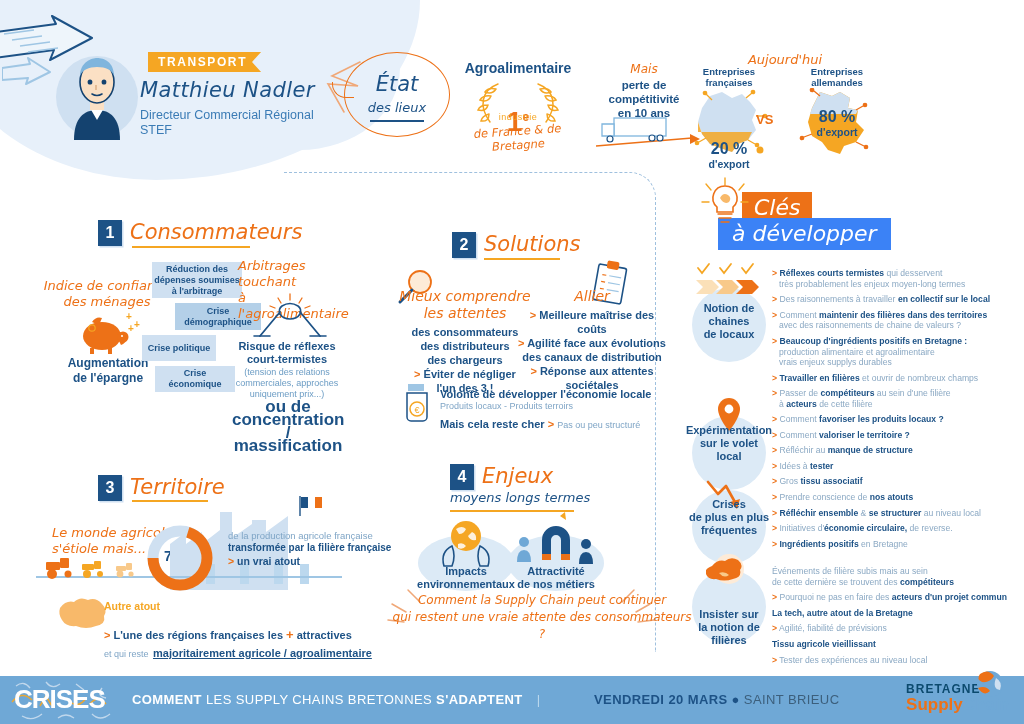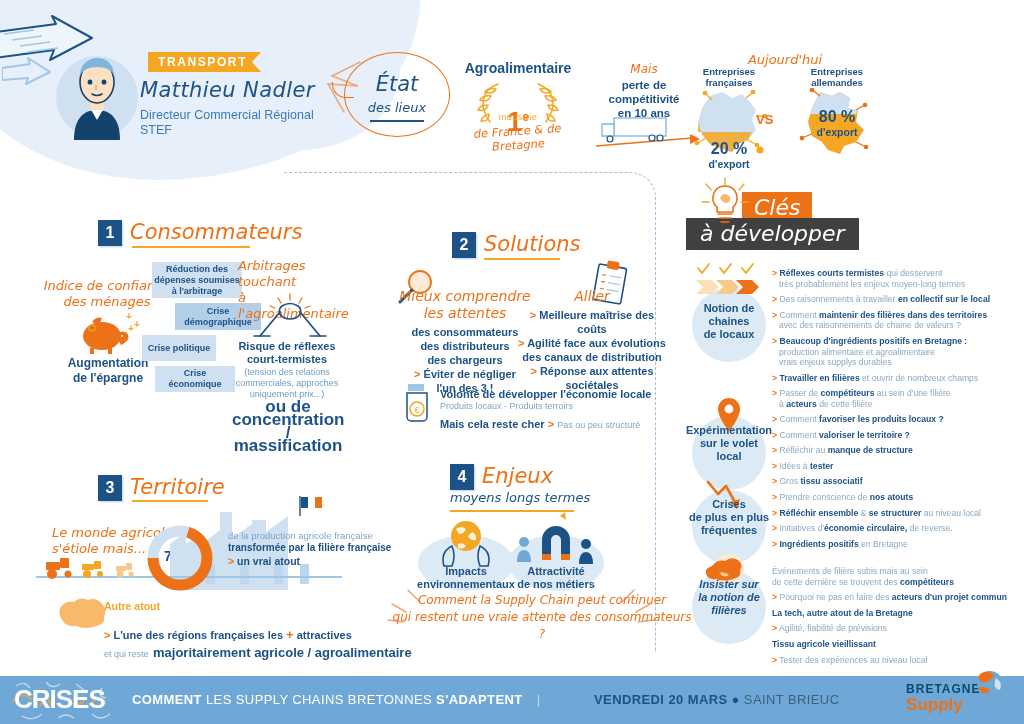--- a/index.html
+++ b/index.html
@@ -263,22 +263,22 @@
     font-size: 12px; color: #ed7117; line-height: 17px; z-index: 3;
   }
 
   
   .cles-box1 {
     position: absolute; left: 742px; top: 192px;
     background: #ed7117; z-index: 3;
     padding: 2px 12px 0 12px;
   }
   .cles-box2 {
-    position: absolute; left: 686px; top: 218px;
-    background: #404040; z-index: 3;
+    position: absolute; left: 718px; top: 218px;
+    background: #3b82f6; z-index: 3;
     padding: 2px 14px 2px 14px;
   }
   .cles-txt {
     font-family: "DejaVu Sans", sans-serif; font-style: italic;
     color: #fff; font-size: 22px; line-height: 28px; white-space: nowrap;
   }
   .bulb { position: absolute; left: 700px; top: 176px; z-index: 4; }
 
   .key-circle {
     position: absolute; width: 74px; height: 74px;
@@ -647,21 +647,21 @@
   <div style="position:absolute;left:104px;top:600px;z-index:3;">
     <div style="font-size:10.5px;font-weight:bold;color:#f5a623;">Autre atout</div>
     <div style="font-size:11px;font-weight:bold;color:#1d5286;margin-top:15px;">
       <span style="color:#ed7117;">&gt;</span>
       <span>L'une des régions françaises les</span>
       <span style="color:#ed7117;font-size:13px;">+</span>
       <span>attractives</span>
     </div>
     <div style="margin-top:1px;">
       <span style="font-size:9px;color:#7fa5c6;">et qui reste</span>
-      <span style="font-size:13px;font-weight:bold;color:#1d5286;">majoritairement agricole / agroalimentaire</span>
+      <span style="font-size:11px;font-weight:bold;color:#1d5286;text-decoration:underline;">majoritairement agricole / agroalimentaire</span>
     </div>
   </div>
 
   <div class="sec-num" style="left:450px;top:464px;">4</div>
   <div class="sec-title" style="left:482px;top:464px;">Enjeux</div>
   <div class="sec-sub" style="left:450px;top:490px;">moyens longs termes</div>
   <div class="sec-underline" style="left:450px;top:510px;width:124px;"></div>
 
   <div class="enjeu-circle" style="left:418px;top:535px;"></div>
   <svg style="position:absolute;left:434px;top:516px;z-index:3;" width="64" height="54" viewBox="0 0 64 54">
@@ -775,21 +775,21 @@
       <div class="key-item"><span class="arw">&gt;</span> Initiatives d'<b>économie circulaire,</b> de reverse.</div>
       <div class="key-item"><span class="arw">&gt;</span> <b>Ingrédients positifs</b> en Bretagne</div>
     </div>
 
   <div class="key-circle" style="left:692px;top:570px;"></div>
   <svg style="position:absolute;left:706px;top:552px;z-index:3;" width="46" height="36" viewBox="0 0 46 36">
     <circle cx="23" cy="17" r="15" fill="#fdebd8"></circle>
     <path d="M6 14 q6 -7 13 -5 q6 -5 13 -1 q6 5 2 10 q2 7 -7 9 q-9 3 -17 0 q-8 1 -10 -5 q-2 -5 6 -8 z" fill="#ed7117"></path>
     <path d="M13 21 q6 -2 10 2 q-5 4 -10 -2 z" fill="#f8c98a"></path>
   </svg>
-  <div class="key-circle-label" style="left:681px;top:578px;font-style:italic;">
+  <div class="key-circle-label" style="left:681px;top:608px;">
     <div>Insister sur</div>
     <div>la notion de</div>
     <div>filières</div>
   </div>
   <div class="key-list" style="left:772px;top:566px;">
       <div class="key-item noarrow">Événements de filière subis mais au sein<br>de cette dernière se trouvent des <b>compétiteurs</b></div>
       <div class="key-item"><span class="arw">&gt;</span> Pourquoi ne pas en faire des <b>acteurs d'un projet commun</b></div>
       <div class="key-item noarrow"><b>La tech, autre atout de la Bretagne</b></div>
       <div class="key-item"><span class="arw">&gt;</span> Agilité, fiabilité de prévisions</div>
       <div class="key-item noarrow"><b>Tissu agricole vieillissant</b></div>

